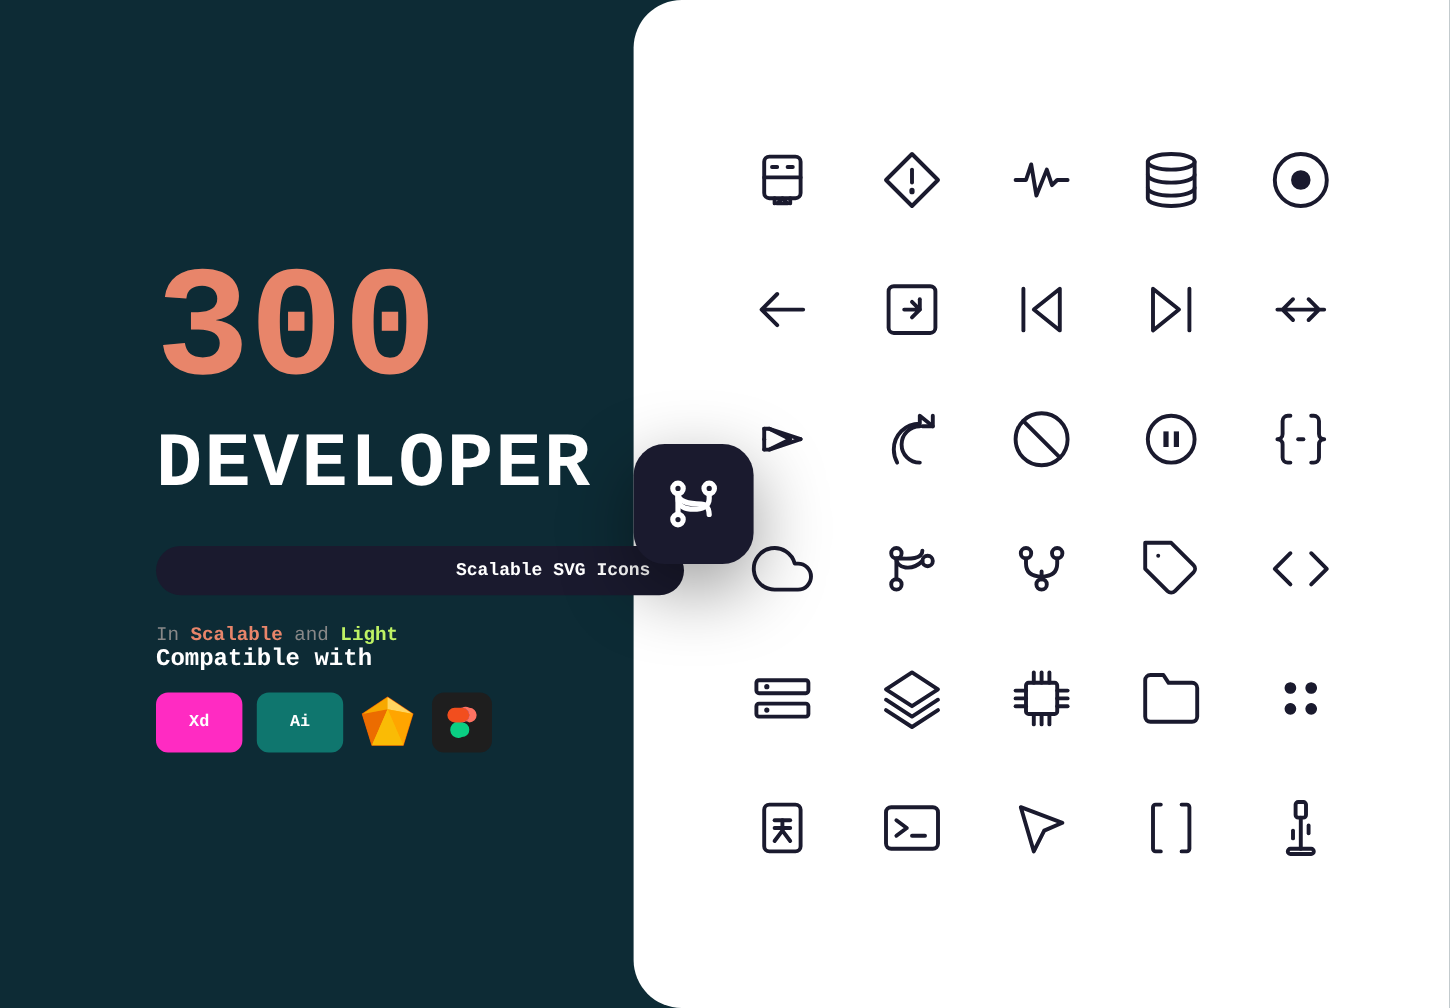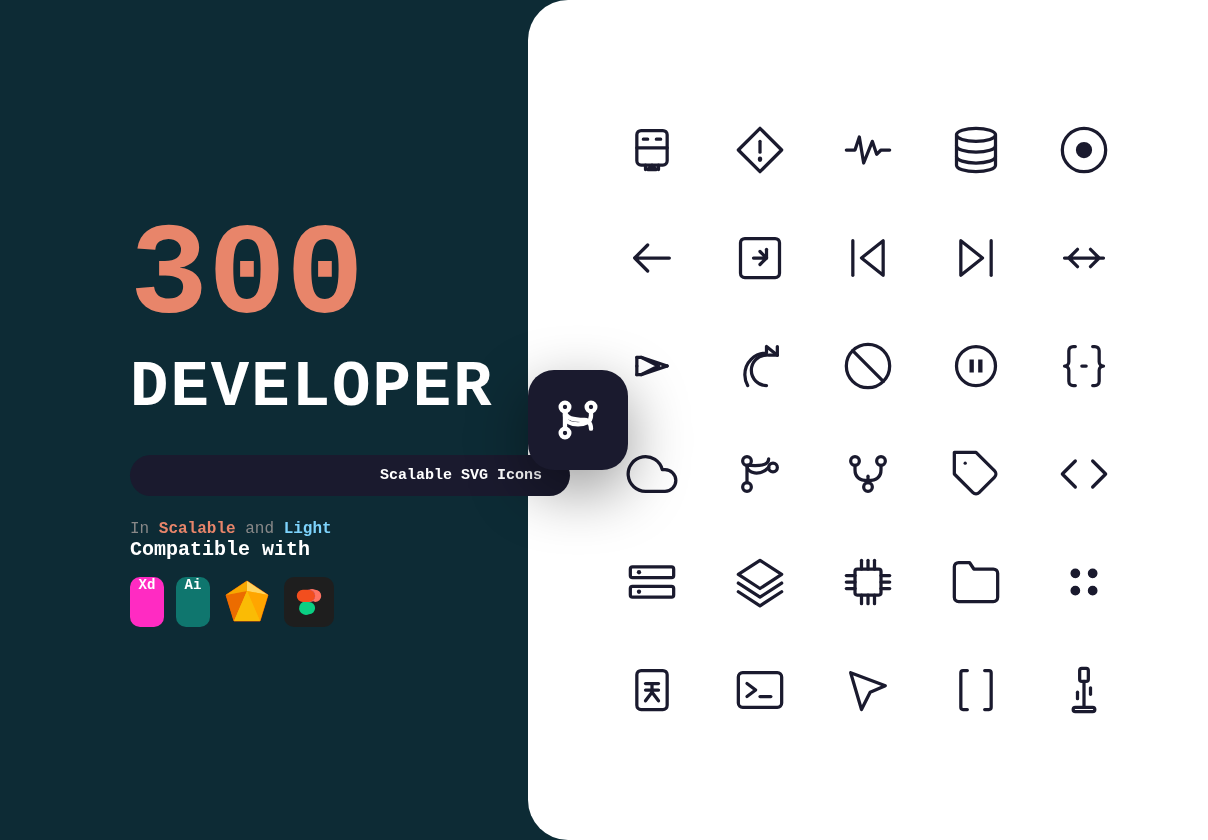--- a/index.html
+++ b/index.html
@@ -67,45 +67,46 @@
       font-size: 16px;
       margin-top: 8px;
     }
 
     .subtitle .regular {
       color: #e8856a;
       font-weight: 700;
     }
 
     .subtitle .light {
-      color: #7dd3fc;
+      color: #bef264;
       font-weight: 700;
     }
 
     .compatible-section {
     }
 
     .compatible-label {
       color: #ffffff;
       font-size: 20px;
       font-weight: 700;
       margin-bottom: 16px;
     }
 
     .app-icons {
       display: flex;
       gap: 12px;
       align-items: center;
     }
 
     .app-icon {
-      width: 34px;
+      width: 72px;
       height: 50px;
       border-radius: 10px;
       display: flex;
+      align-items: center;
       justify-content: center;
       font-size: 14px;
       font-weight: 900;
       color: white;
     }
 
     .app-icon.xd {
       background-color: #ff2bc2;
     }
 

